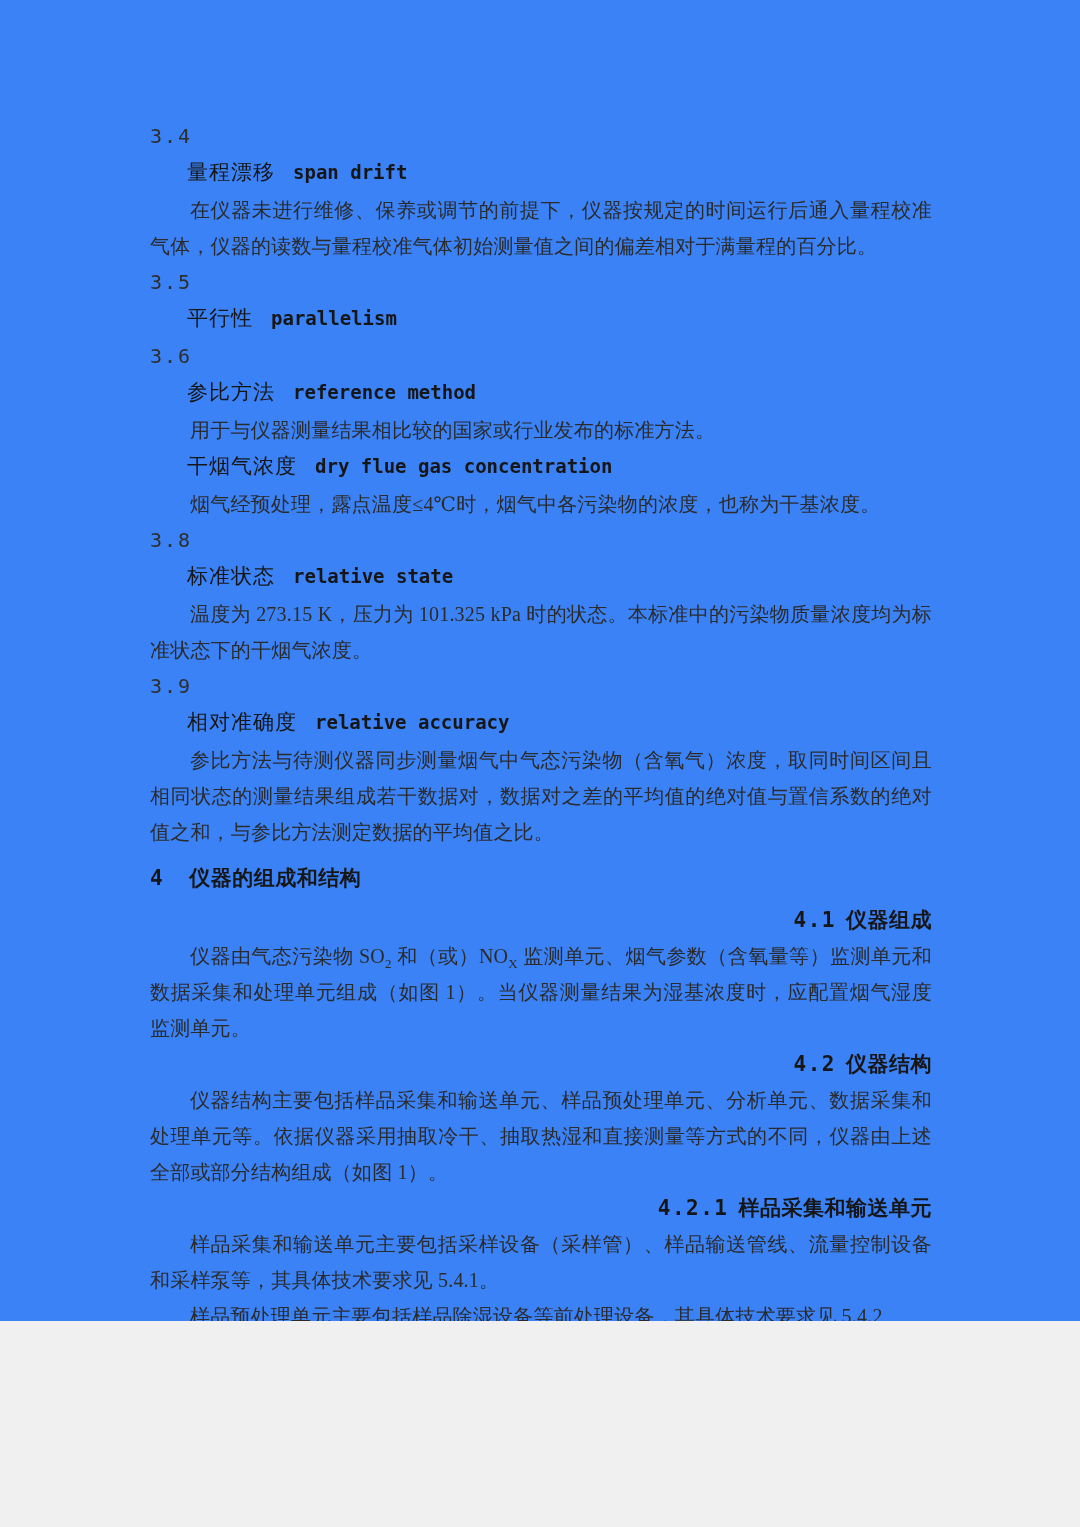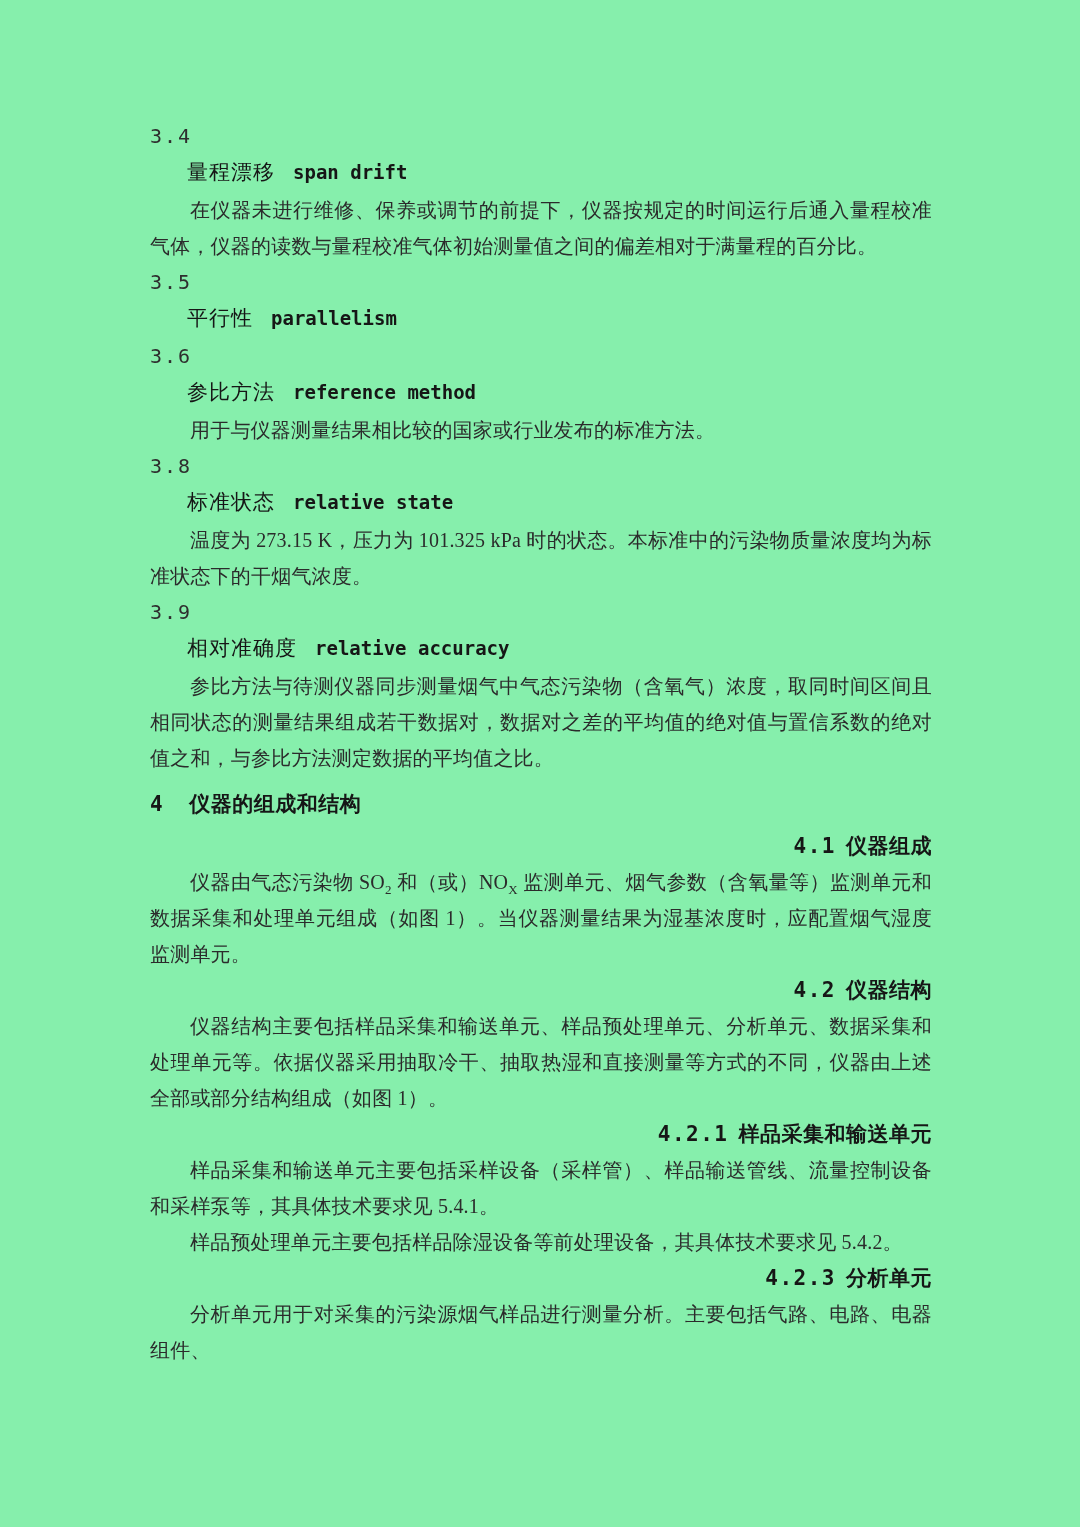--- a/index.html
+++ b/index.html
@@ -4,22 +4,22 @@
 <style>
   * { box-sizing: border-box; }
   html, body { margin: 0; padding: 0; }
   body {
     width: 1080px; height: 1527px;
     background: #f0f0f0;
     font-family: "Liberation Serif", "DejaVu Serif", serif;
   }
   .page {
     position: relative;
-    width: 1080px; height: 1527px;
-    background: #86efac;
+    width: 1080px; height: 1321px;
+    background: #3b82f6;
     overflow: hidden;
   }
   .content {
     position: absolute;
     left: 150px; top: 118px;
     width: 782px;
   }
   .sec-num {
     font-family: "DejaVu Sans Mono", monospace;
     font-size: 20px; line-height: 36px;
@@ -75,20 +75,22 @@
     <div class="term-head"><span class="zh">量程漂移</span><span class="en">span drift</span></div>
     <p class="para">在仪器未进行维修、保养或调节的前提下，仪器按规定的时间运行后通入量程校准气体，仪器的读数与量程校准气体初始测量值之间的偏差相对于满量程的百分比。</p>
 
     <div class="sec-num">3.5</div>
     <div class="term-head"><span class="zh">平行性</span><span class="en">parallelism</span></div>
 
     <div class="sec-num">3.6</div>
     <div class="term-head"><span class="zh">参比方法</span><span class="en">reference method</span></div>
     <p class="para">用于与仪器测量结果相比较的国家或行业发布的标准方法。</p>
 
+    <div class="term-head"><span class="zh">干烟气浓度</span><span class="en">dry flue gas concentration</span></div>
+    <p class="para">烟气经预处理，露点温度≤4℃时，烟气中各污染物的浓度，也称为干基浓度。</p>
 
     <div class="sec-num">3.8</div>
     <div class="term-head"><span class="zh">标准状态</span><span class="en">relative state</span></div>
     <p class="para">温度为 273.15 K，压力为 101.325 kPa 时的状态。本标准中的污染物质量浓度均为标准状态下的干烟气浓度。</p>
 
     <div class="sec-num">3.9</div>
     <div class="term-head"><span class="zh">相对准确度</span><span class="en">relative accuracy</span></div>
     <p class="para">参比方法与待测仪器同步测量烟气中气态污染物（含氧气）浓度，取同时间区间且相同状态的测量结果组成若干数据对，数据对之差的平均值的绝对值与置信系数的绝对值之和，与参比方法测定数据的平均值之比。</p>
 
     <div class="ch-head"><span class="num">4</span><span class="t">仪器的组成和结构</span></div>

